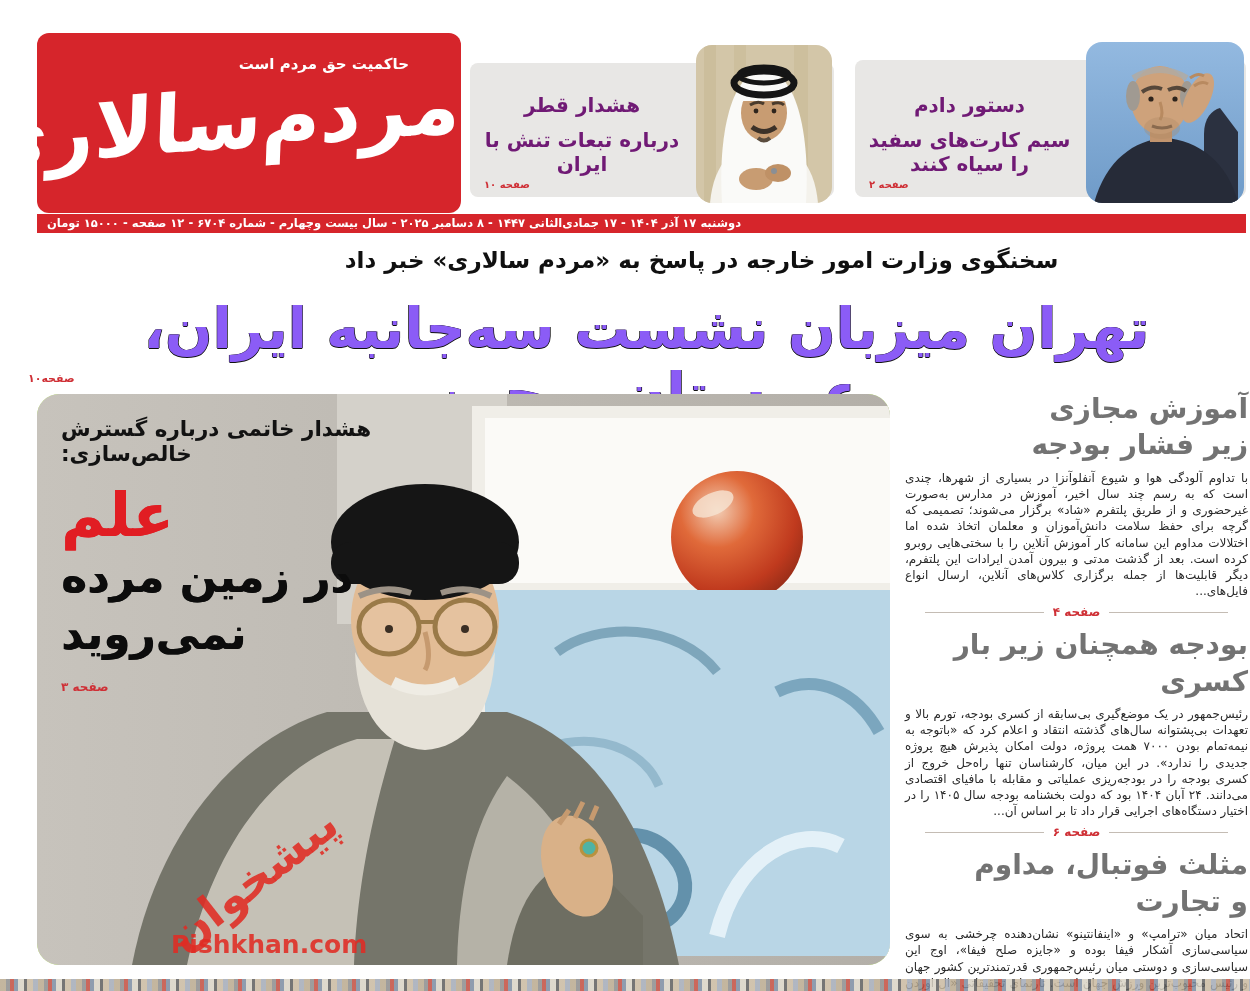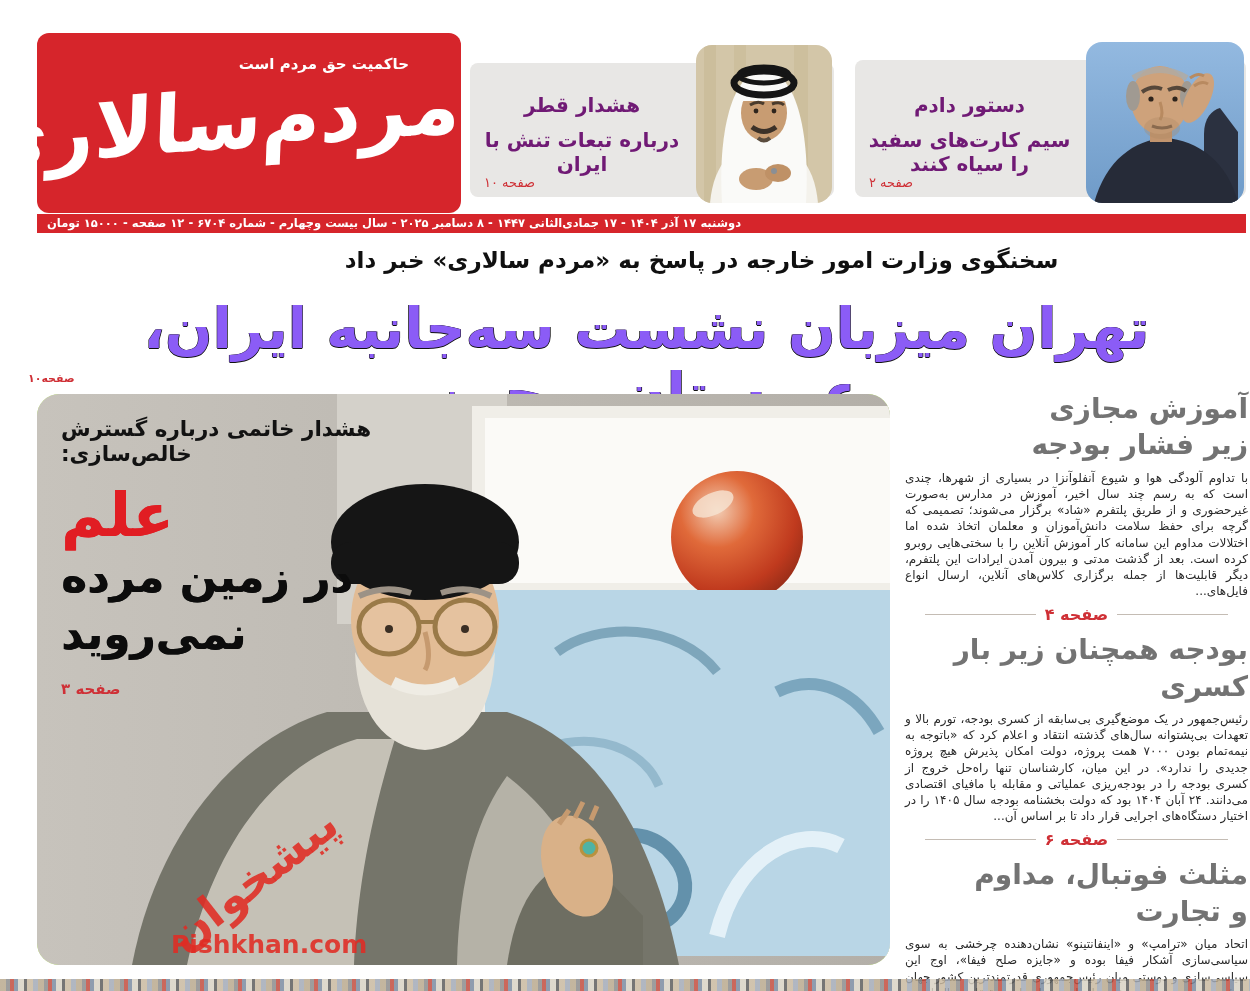--- a/index.html
+++ b/index.html
@@ -17,21 +17,21 @@
   .topbox{position:absolute;background:#e8e7e5;border-radius:8px;}
   .topbox.qatar{left:470px;top:63px;width:364px;height:134px;}
   .topbox.pez{left:855px;top:60px;width:391px;height:137px;}
   .topbox .txt{position:absolute;top:30px;text-align:center;direction:rtl;
                font-weight:bold;color:#701a75;}
   .topbox.qatar .txt{left:6px;right:146px;}
   .topbox.pez .txt{left:6px;right:168px;top:33px;}
   .topbox .l1{font-size:20px;margin-bottom:11px;}
   .topbox .l2{font-size:20px;}
   .topbox .pageref{position:absolute;left:14px;bottom:7px;color:#cf3036;
-               font-size:13px;font-weight:normal;direction:rtl;margin-top:39px;}
+               font-size:10px;font-weight:bold;direction:rtl;margin-top:39px;}
   .topbox .photo{position:absolute;top:-18px;border-radius:16px;overflow:hidden;}
   .topbox.qatar .photo{right:2px;width:136px;height:158px;}
   .topbox.pez .photo{right:2px;width:158px;height:161px;}
   .topbox .photo svg{display:block;width:100%;height:100%;}
   
   .datestrip{position:absolute;left:37px;top:214px;width:1209px;height:19px;
              background:#d6252b;}
   .datestrip span{position:absolute;left:10px;top:0;line-height:19px;color:#fff;
              font-size:11.5px;font-weight:bold;direction:rtl;white-space:nowrap;}
   
@@ -46,35 +46,35 @@
   .mainphoto{position:absolute;left:37px;top:394px;width:853px;height:571px;
           border-radius:22px;overflow:hidden;background:#bef264;}
   .mainphoto svg.scene{position:absolute;inset:0;width:100%;height:100%;}
   .mp-overlay{position:absolute;left:24px;top:22px;width:410px;direction:rtl;
           text-align:left;}
   .mp-kicker{font-size:21.5px;font-weight:bold;color:#121212;margin-bottom:16px;}
   .mp-accent{font-size:60px;font-weight:bold;color:#e11d23;line-height:1.1;
           text-shadow:0.5px 0 #e11d23;}
   .mp-l2,.mp-l3{font-size:44px;font-weight:bold;color:#0c0c0c;line-height:1.3;
           text-shadow:0.5px 0 #111;}
-  .mp-ref{margin-top:18px;font-size:15px;font-weight:bold;color:#cf3036;}
+  .mp-ref{margin-top:18px;font-size:12px;font-weight:bold;color:#cf3036;}
   .wm-fa{position:absolute;left:116px;top:458px;transform:rotate(-38deg);
           font-size:46px;font-weight:bold;color:rgba(224,43,35,.88);direction:rtl;}
   .wm-en{position:absolute;left:96px;top:536px;font-size:25px;font-weight:bold;
           color:rgba(224,43,35,.88);margin-left:38px;}
   
   .sidebar{position:absolute;left:905px;top:391px;width:343px;direction:rtl;}
   .s-art{margin-bottom:6px;}
   .s-title{font-size:28px;font-weight:bold;color:#737373;line-height:1.3;
           text-align:right;cursor:pointer;}
   .s-body{margin-top:6px;font-size:12px;line-height:1.35;text-align:justify;
           color:#2a2a2a;}
   .s-div{display:flex;align-items:center;gap:9px;margin:6px 20px 8px 20px;}
   .s-div .ln{flex:1;height:1px;background:#c4bcb4;}
-  .s-div .pr{font-size:16px;color:#cf3036;font-weight:bold;}
+  .s-div .pr{font-size:12px;color:#cf3036;font-weight:bold;}
   
   .bottomstrip{position:absolute;left:0;top:979px;width:1250px;height:12px;opacity:.85;
       background:repeating-linear-gradient(90deg,
         #b9a98e 0 6px,#8c8c8c 6px 10px,#c24d3f 10px 14px,#7b8ba0 14px 18px,
         #d8d2c4 18px 24px,#5d5d5d 24px 27px,#c9b9a0 27px 33px,#a3aab6 33px 38px);}
 </style>
 </head>
 <body>
 
 <div class="page">

